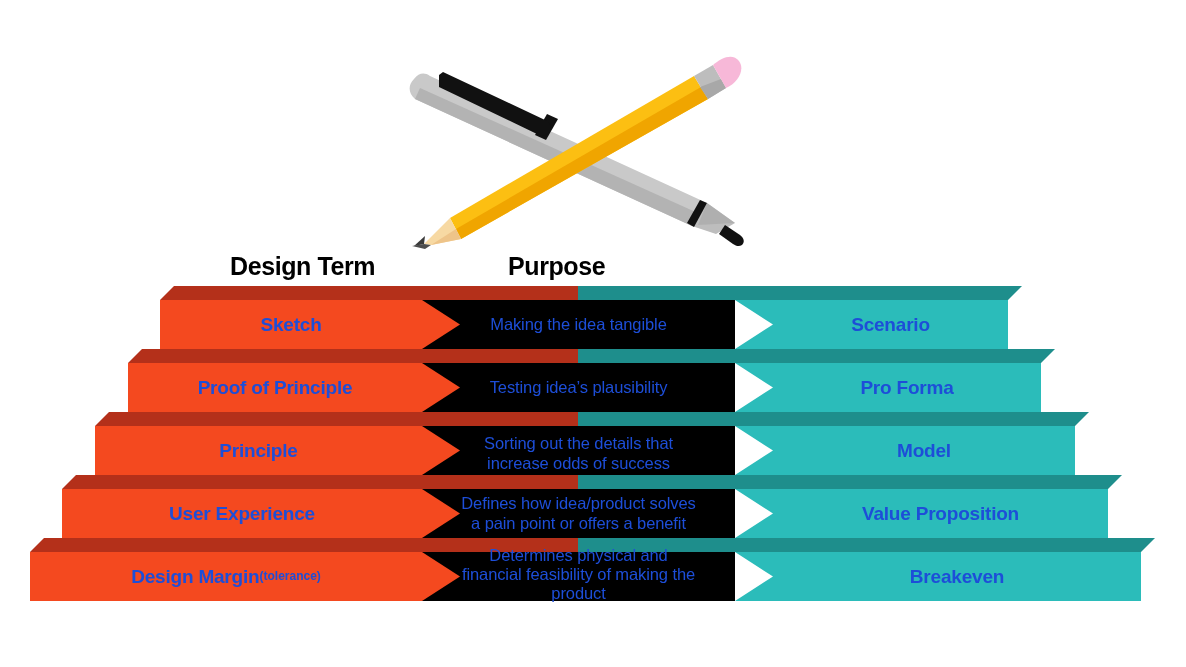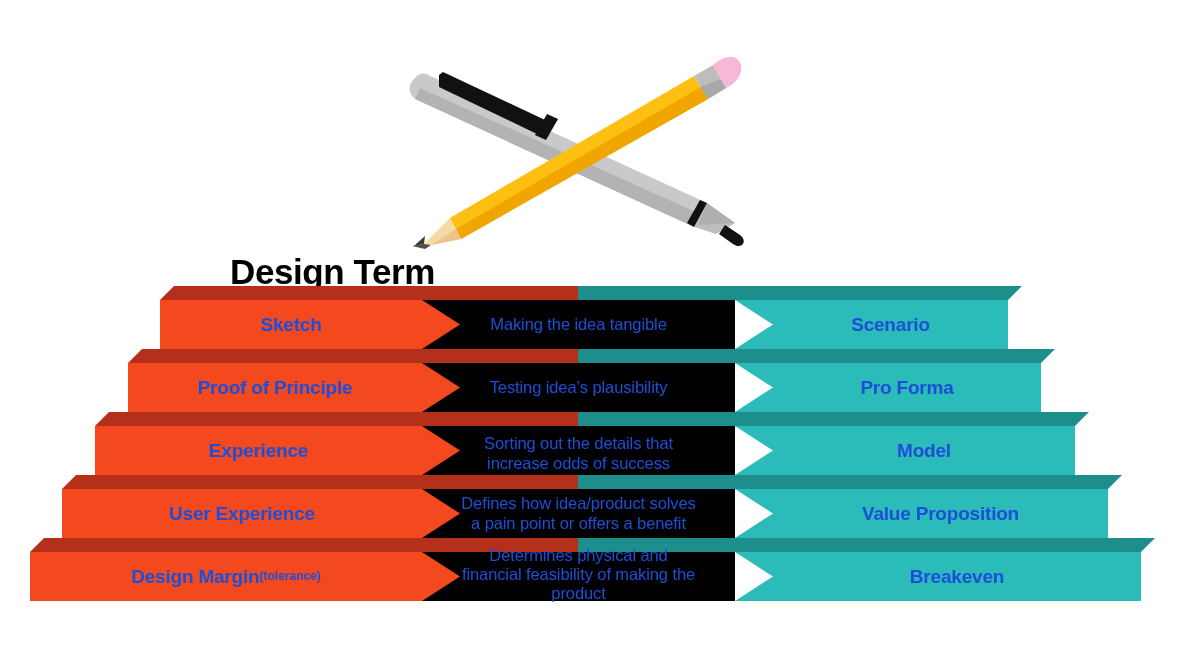--- a/index.html
+++ b/index.html
@@ -26,21 +26,21 @@
     left: 395px;
     top: 55px;
     width: 360px;
     height: 195px;
   }
 
   
   .heading {
     position: absolute;
     font-weight: bold;
-    font-size: 35px;
+    font-size: 25px;
     letter-spacing: -0.4px;
     white-space: nowrap;
     font-family: "Liberation Sans", sans-serif;
   }
   #head-design {
     left: 230px;
     top: 252px;
   }
   #head-purpose {
     left: 508px;
@@ -139,20 +139,21 @@
 
         <path d="M299,21 L313,44 L331,33 L318,10 Z" fill="#bdbdbd"></path>
         <path d="M305,32 L313,44 L331,33 L326,24 Z" fill="#a8a8a8"></path>
 
         <path d="M318,10 L331,33 C344,27 350,14 344,6 C338,-2 327,2 318,10 Z" fill="#f7b8d8"></path>
       </g>
     </svg>
   </div>
 
   <div class="heading" id="head-design">Design Term</div>
+  <div class="heading" id="head-purpose">Purpose</div>
 
   <div id="pyramid">
       <div class="row" style="top: 0px;">
         <svg class="row-svg" width="1186" height="65">
           <polygon points="174,0 578,0 578,14 160,14" fill="#B4301A"></polygon>
           <polygon points="578,0 1022,0 1008,14 578,14" fill="#1E8E8C"></polygon>
           <polygon points="422,14 735,14 735,63 422,63" fill="#000000"></polygon>
           <polygon points="160,14 422,14 460,38.5 422,63 160,63" fill="#F4491F"></polygon>
           <polygon points="735,14 1008,14 1008,63 735,63 773,38.5" fill="#2BBCBA"></polygon>
         </svg>
@@ -186,21 +187,21 @@
       </div>
       <div class="row" style="top: 126px;">
         <svg class="row-svg" width="1186" height="65">
           <polygon points="109,0 578,0 578,14 95,14" fill="#B4301A"></polygon>
           <polygon points="578,0 1089,0 1075,14 578,14" fill="#1E8E8C"></polygon>
           <polygon points="422,14 735,14 735,63 422,63" fill="#000000"></polygon>
           <polygon points="95,14 422,14 460,38.5 422,63 95,63" fill="#F4491F"></polygon>
           <polygon points="735,14 1075,14 1075,63 735,63 773,38.5" fill="#2BBCBA"></polygon>
         </svg>
         <div class="cell-text cell-term" style="left: 95px; width: 327px; top: 14px; height: 49px;">
-          <span>Experience</span>
+          <span>Principle</span>
         </div>
         <div class="cell-text cell-purpose" style="left: 460px; width: 237px; top: 14px; height: 55px;">
           <span>Sorting out the details that increase odds of success</span>
         </div>
         <div class="cell-text cell-term" style="left: 773px; width: 302px; top: 14px; height: 49px;">
           <span>Model</span>
         </div>
       </div>
       <div class="row" style="top: 189px;">
         <svg class="row-svg" width="1186" height="65">

